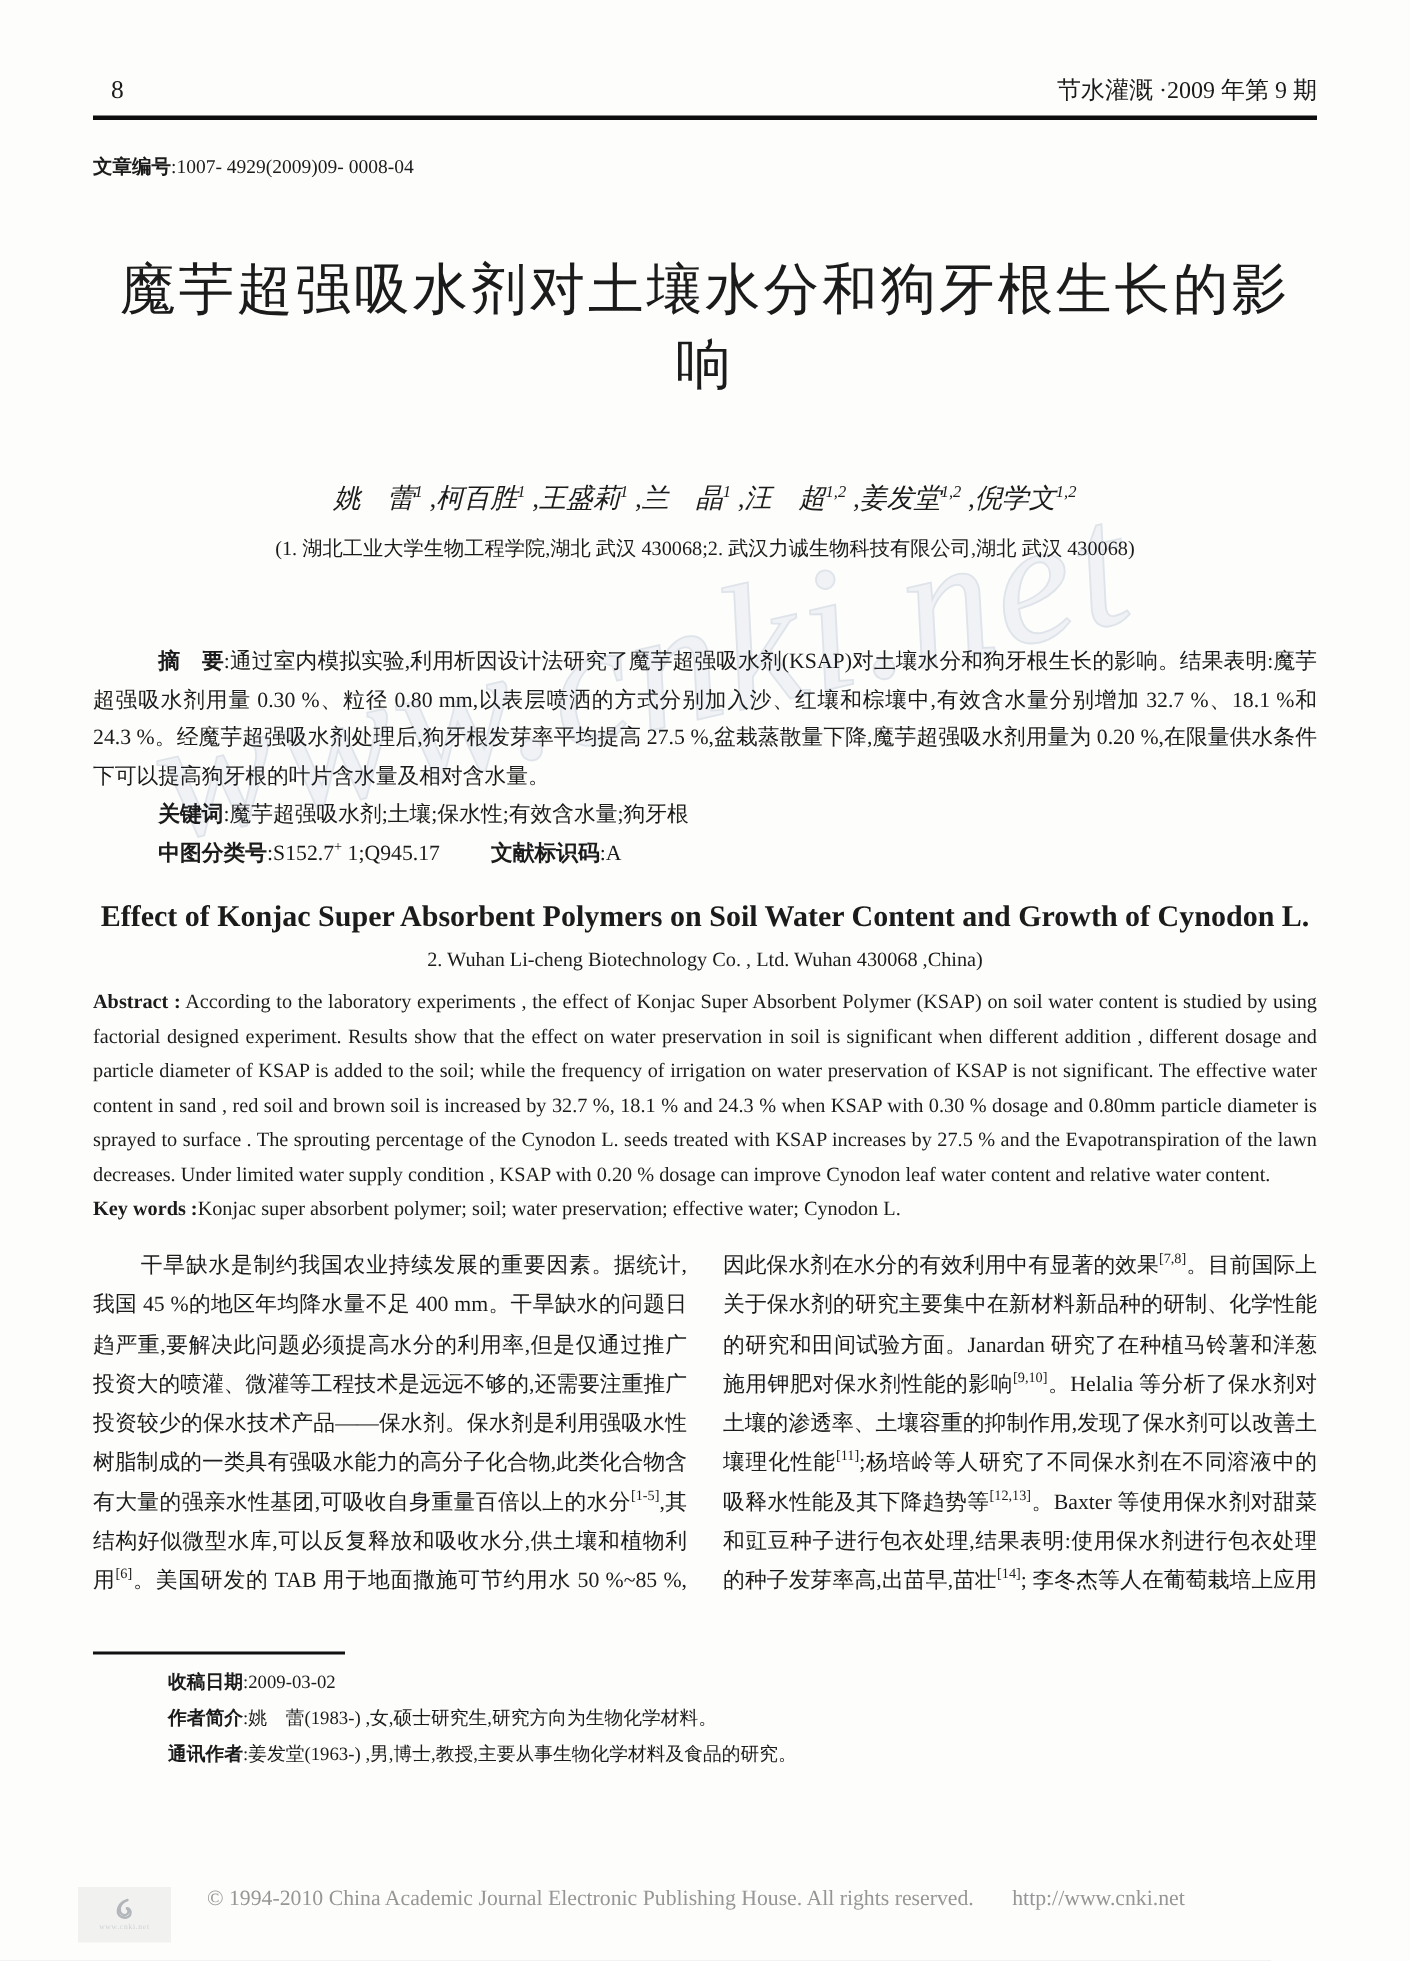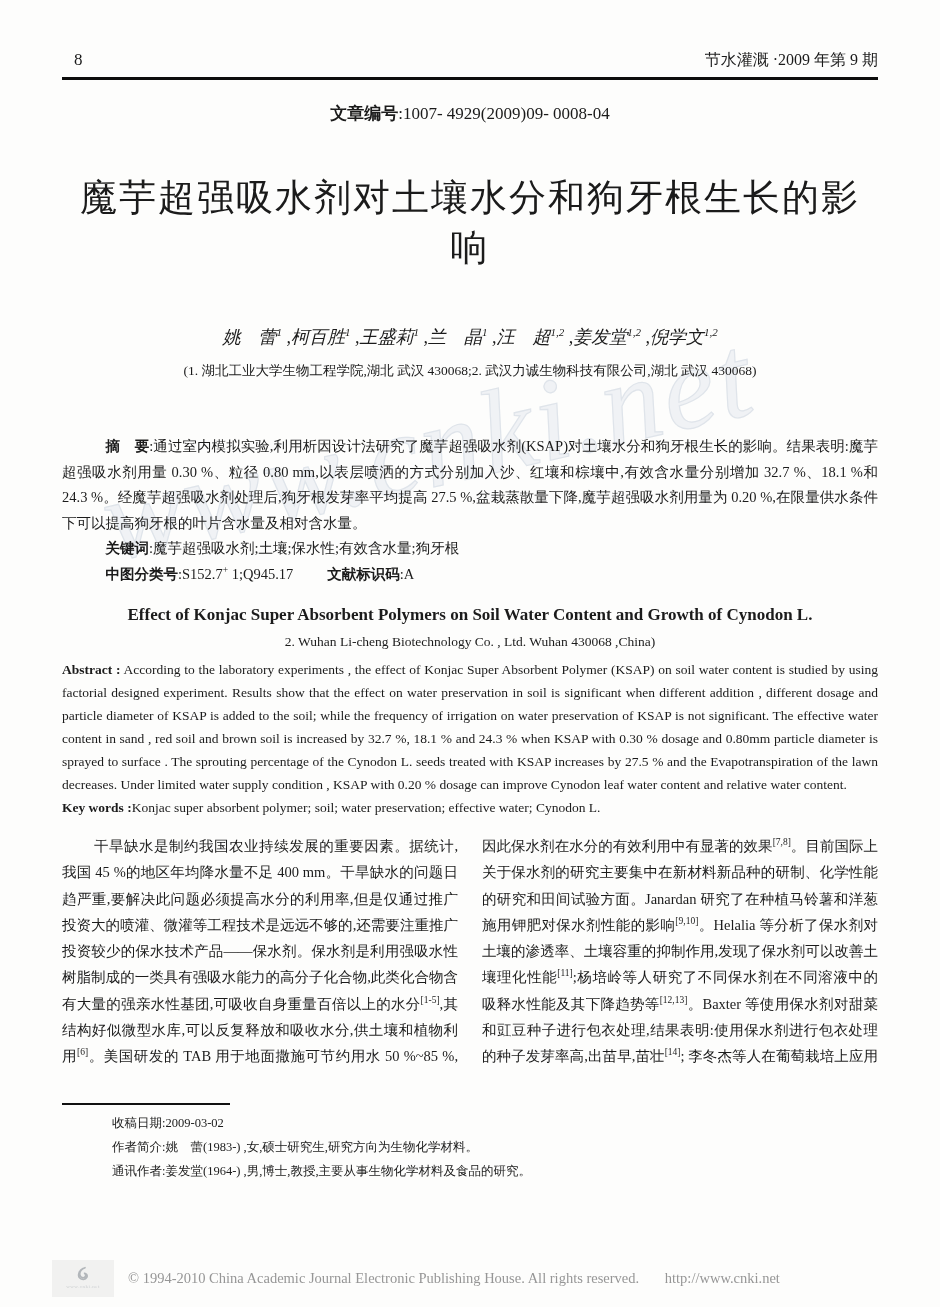--- a/index.html
+++ b/index.html
@@ -24,59 +24,59 @@
     transform:rotate(-13deg);
     transform-origin:left center;
     z-index:0;
     user-select:none;
   }
   .content{position:relative;z-index:1;padding:50px 62px 0 62px;}
   
   .hdr{display:flex;justify-content:space-between;align-items:baseline;font-size:16px;}
   .hdr .pageno{font-size:17px;padding-left:12px;}
   .rule{border:none;border-top:3px solid #0d0d0d;margin:6px 0 0 0;}
-  .artno{margin-top:22px;font-size:17px;text-align:center;}
+  .artno{margin-top:22px;font-size:13px;}
   .artno b{font-family:"Liberation Sans","DejaVu Sans",sans-serif;font-weight:700;}
   
   .title-cn{margin-top:48px;text-align:center;font-size:37px;letter-spacing:2px;font-weight:400;}
   .authors-cn{margin-top:52px;text-align:center;font-size:18px;font-style:italic;}
   .authors-cn sup{font-size:11px;}
   .affil-cn{margin-top:13px;text-align:center;font-size:13.5px;}
   
   .abs-cn{margin-top:54px;font-size:14.5px;line-height:25.5px;text-align:justify;}
   .abs-cn p{margin:0;text-indent:3em;}
   .abs-cn .lbl{font-weight:700;font-family:"Liberation Sans","DejaVu Sans",sans-serif;}
   .kw-line{margin:0;text-indent:3em;}
   .clc-line{margin:0;text-indent:3em;}
   .clc-gap{display:inline-block;width:34px;}
   sup{font-size:9.5px;line-height:0;}
   
-  .title-en{margin-top:18px;text-align:center;font-size:17px;font-weight:700;}
+  .title-en{margin-top:18px;text-align:center;font-size:20px;font-weight:700;}
   .authors-en{margin-top:7px;text-align:center;font-size:14.5px;font-weight:600;}
   .affil-en{margin-top:5px;text-align:center;font-size:13.5px;line-height:23px;}
   .abs-en{margin-top:5px;font-size:13.5px;line-height:23px;text-align:justify;}
   .abs-en p{margin:0;}
   .abs-en .lbl{font-weight:700;}
   
   .body-cols{
     margin-top:14px;
     column-count:2;column-gap:24px;column-fill:auto;
     height:262px;overflow:hidden;
     font-size:14.5px;line-height:26.3px;text-align:justify;
   }
   .body-cols p{margin:0;text-indent:2.2em;}
   
   .fn-rule{border:none;border-top:2px solid #111;width:168px;margin:8px 0 6px 0;}
   .fns{font-size:12.5px;line-height:24px;}
   .fns .fn{padding-left:22px;}
-  .fns b{font-family:"Liberation Sans","DejaVu Sans",sans-serif;font-weight:400;padding-left:28px;}
+  .fns b{font-family:"Liberation Sans","DejaVu Sans",sans-serif;font-weight:700;padding-left:28px;}
   
   .footer-bar{
     position:absolute;left:52px;right:40px;top:1258px;height:40px;
-    display:flex;align-items:center;gap:14px;z-index:1;
+    display:flex;gap:24px;z-index:1;
   }
   .cnki-logo{
     width:62px;height:37px;background:#f1f1f0;
     display:flex;flex-direction:column;align-items:center;justify-content:center;
     color:#b6babd;
   }
   .cnki-logo svg{display:block;}
   .cnki-logo .logo-url{font-size:5px;line-height:6px;color:#cdd0d2;letter-spacing:.5px;}
   .footer-text{color:#969696;font-size:14.5px;white-space:nowrap;}
   .footer-text a{color:#969696;text-decoration:none;}
@@ -120,21 +120,21 @@
     </div>
 
     <div class="body-cols">
       <p>干旱缺水是制约我国农业持续发展的重要因素。据统计,我国 45 %的地区年均降水量不足 400 mm。干旱缺水的问题日趋严重,要解决此问题必须提高水分的利用率,但是仅通过推广投资大的喷灌、微灌等工程技术是远远不够的,还需要注重推广投资较少的保水技术产品——保水剂。保水剂是利用强吸水性树脂制成的一类具有强吸水能力的高分子化合物,此类化合物含有大量的强亲水性基团,可吸收自身重量百倍以上的水分<sup>[1-5]</sup>,其结构好似微型水库,可以反复释放和吸收水分,供土壤和植物利用<sup>[6]</sup>。美国研发的 TAB 用于地面撒施可节约用水 50 %~85 %,因此保水剂在水分的有效利用中有显著的效果<sup>[7,8]</sup>。目前国际上关于保水剂的研究主要集中在新材料新品种的研制、化学性能的研究和田间试验方面。Janardan 研究了在种植马铃薯和洋葱施用钾肥对保水剂性能的影响<sup>[9,10]</sup>。Helalia 等分析了保水剂对土壤的渗透率、土壤容重的抑制作用,发现了保水剂可以改善土壤理化性能<sup>[11]</sup>;杨培岭等人研究了不同保水剂在不同溶液中的吸释水性能及其下降趋势等<sup>[12,13]</sup>。Baxter 等使用保水剂对甜菜和豇豆种子进行包衣处理,结果表明:使用保水剂进行包衣处理的种子发芽率高,出苗早,苗壮<sup>[14]</sup>; 李冬杰等人在葡萄栽培上应用了保水剂,证明了应用保水剂对葡萄栽培上有节水、增产和提高品质的作用。</p>
     </div>
 
     <hr class="fn-rule">
     <div class="fns">
       <div class="fn"><b>收稿日期</b><span>:2009-03-02</span></div>
       <div class="fn"><b>作者简介</b><span>:姚　蕾(1983-) ,女,硕士研究生,研究方向为生物化学材料。</span></div>
-      <div class="fn"><b>通讯作者</b><span>:姜发堂(1964-) ,男,博士,教授,主要从事生物化学材料及食品的研究。</span></div>
+      <div class="fn"><b>通讯作者</b><span>:姜发堂(1963-) ,男,博士,教授,主要从事生物化学材料及食品的研究。</span></div>
     </div>
 
   </div>
 
   <div class="footer-bar">
     <div class="cnki-logo">
       <span>
         <svg width="16" height="18" viewBox="0 0 24 26" fill="none" xmlns="http://www.w3.org/2000/svg">
           <path d="M15 2c-5 1.5-9 6.5-7.5 11.5 1 3.6 5.3 4.8 7.6 2.3 1.8-2 .7-5.1-1.6-5.4 3.4-.6 5.8 3.2 4.2 6.3-1.9 3.7-7.6 4-10.6.9C3.6 14 5.6 6.3 12 3.2" stroke="#b2b6ba" stroke-width="2.4" stroke-linecap="round"></path>
         </svg>

